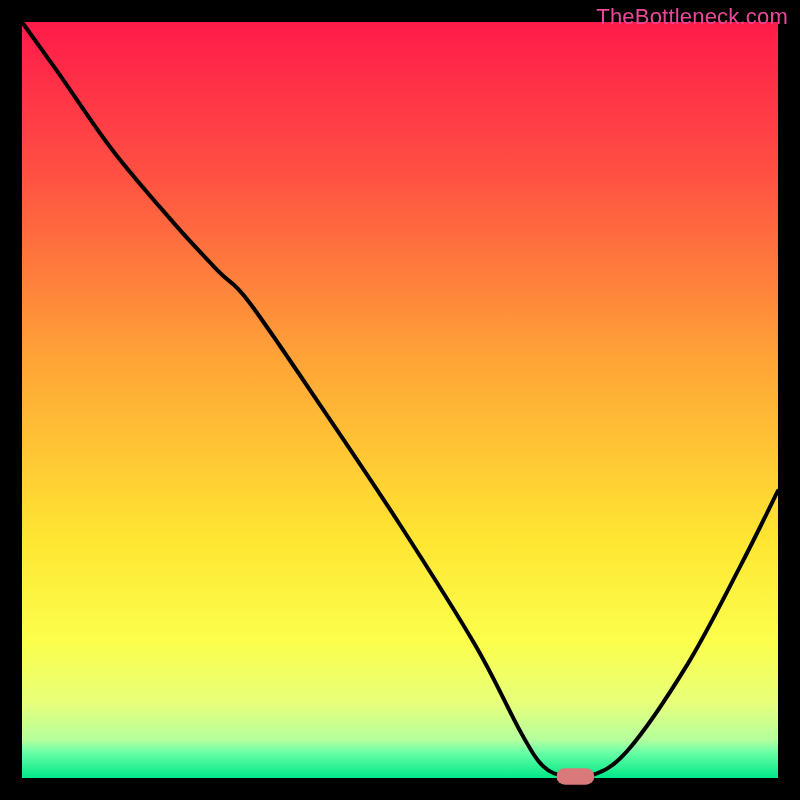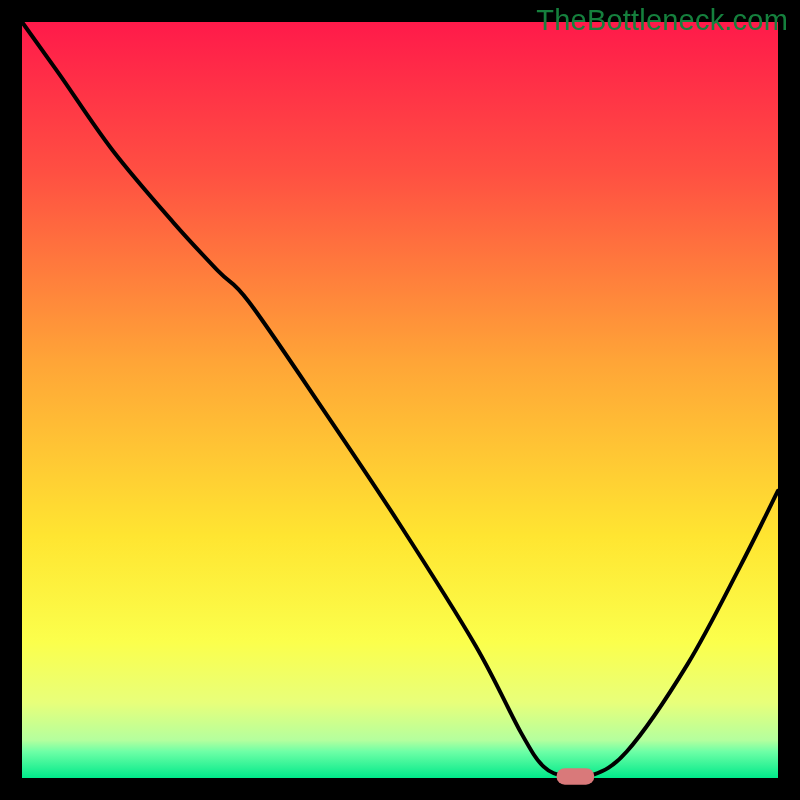--- a/index.html
+++ b/index.html
@@ -13,22 +13,22 @@
   }
   .chart-container {
     position: relative;
     width: 800px;
     height: 800px;
   }
   .watermark {
     position: absolute;
     top: 4px;
     right: 12px;
-    color: #15803d;
-    font-size: 29px;
+    color: #ec4899;
+    font-size: 22px;
     font-weight: 400;
     letter-spacing: 0.2px;
     z-index: 10;
   }
   svg {
     display: block;
   }
 </style>
 </head>
 <body>

